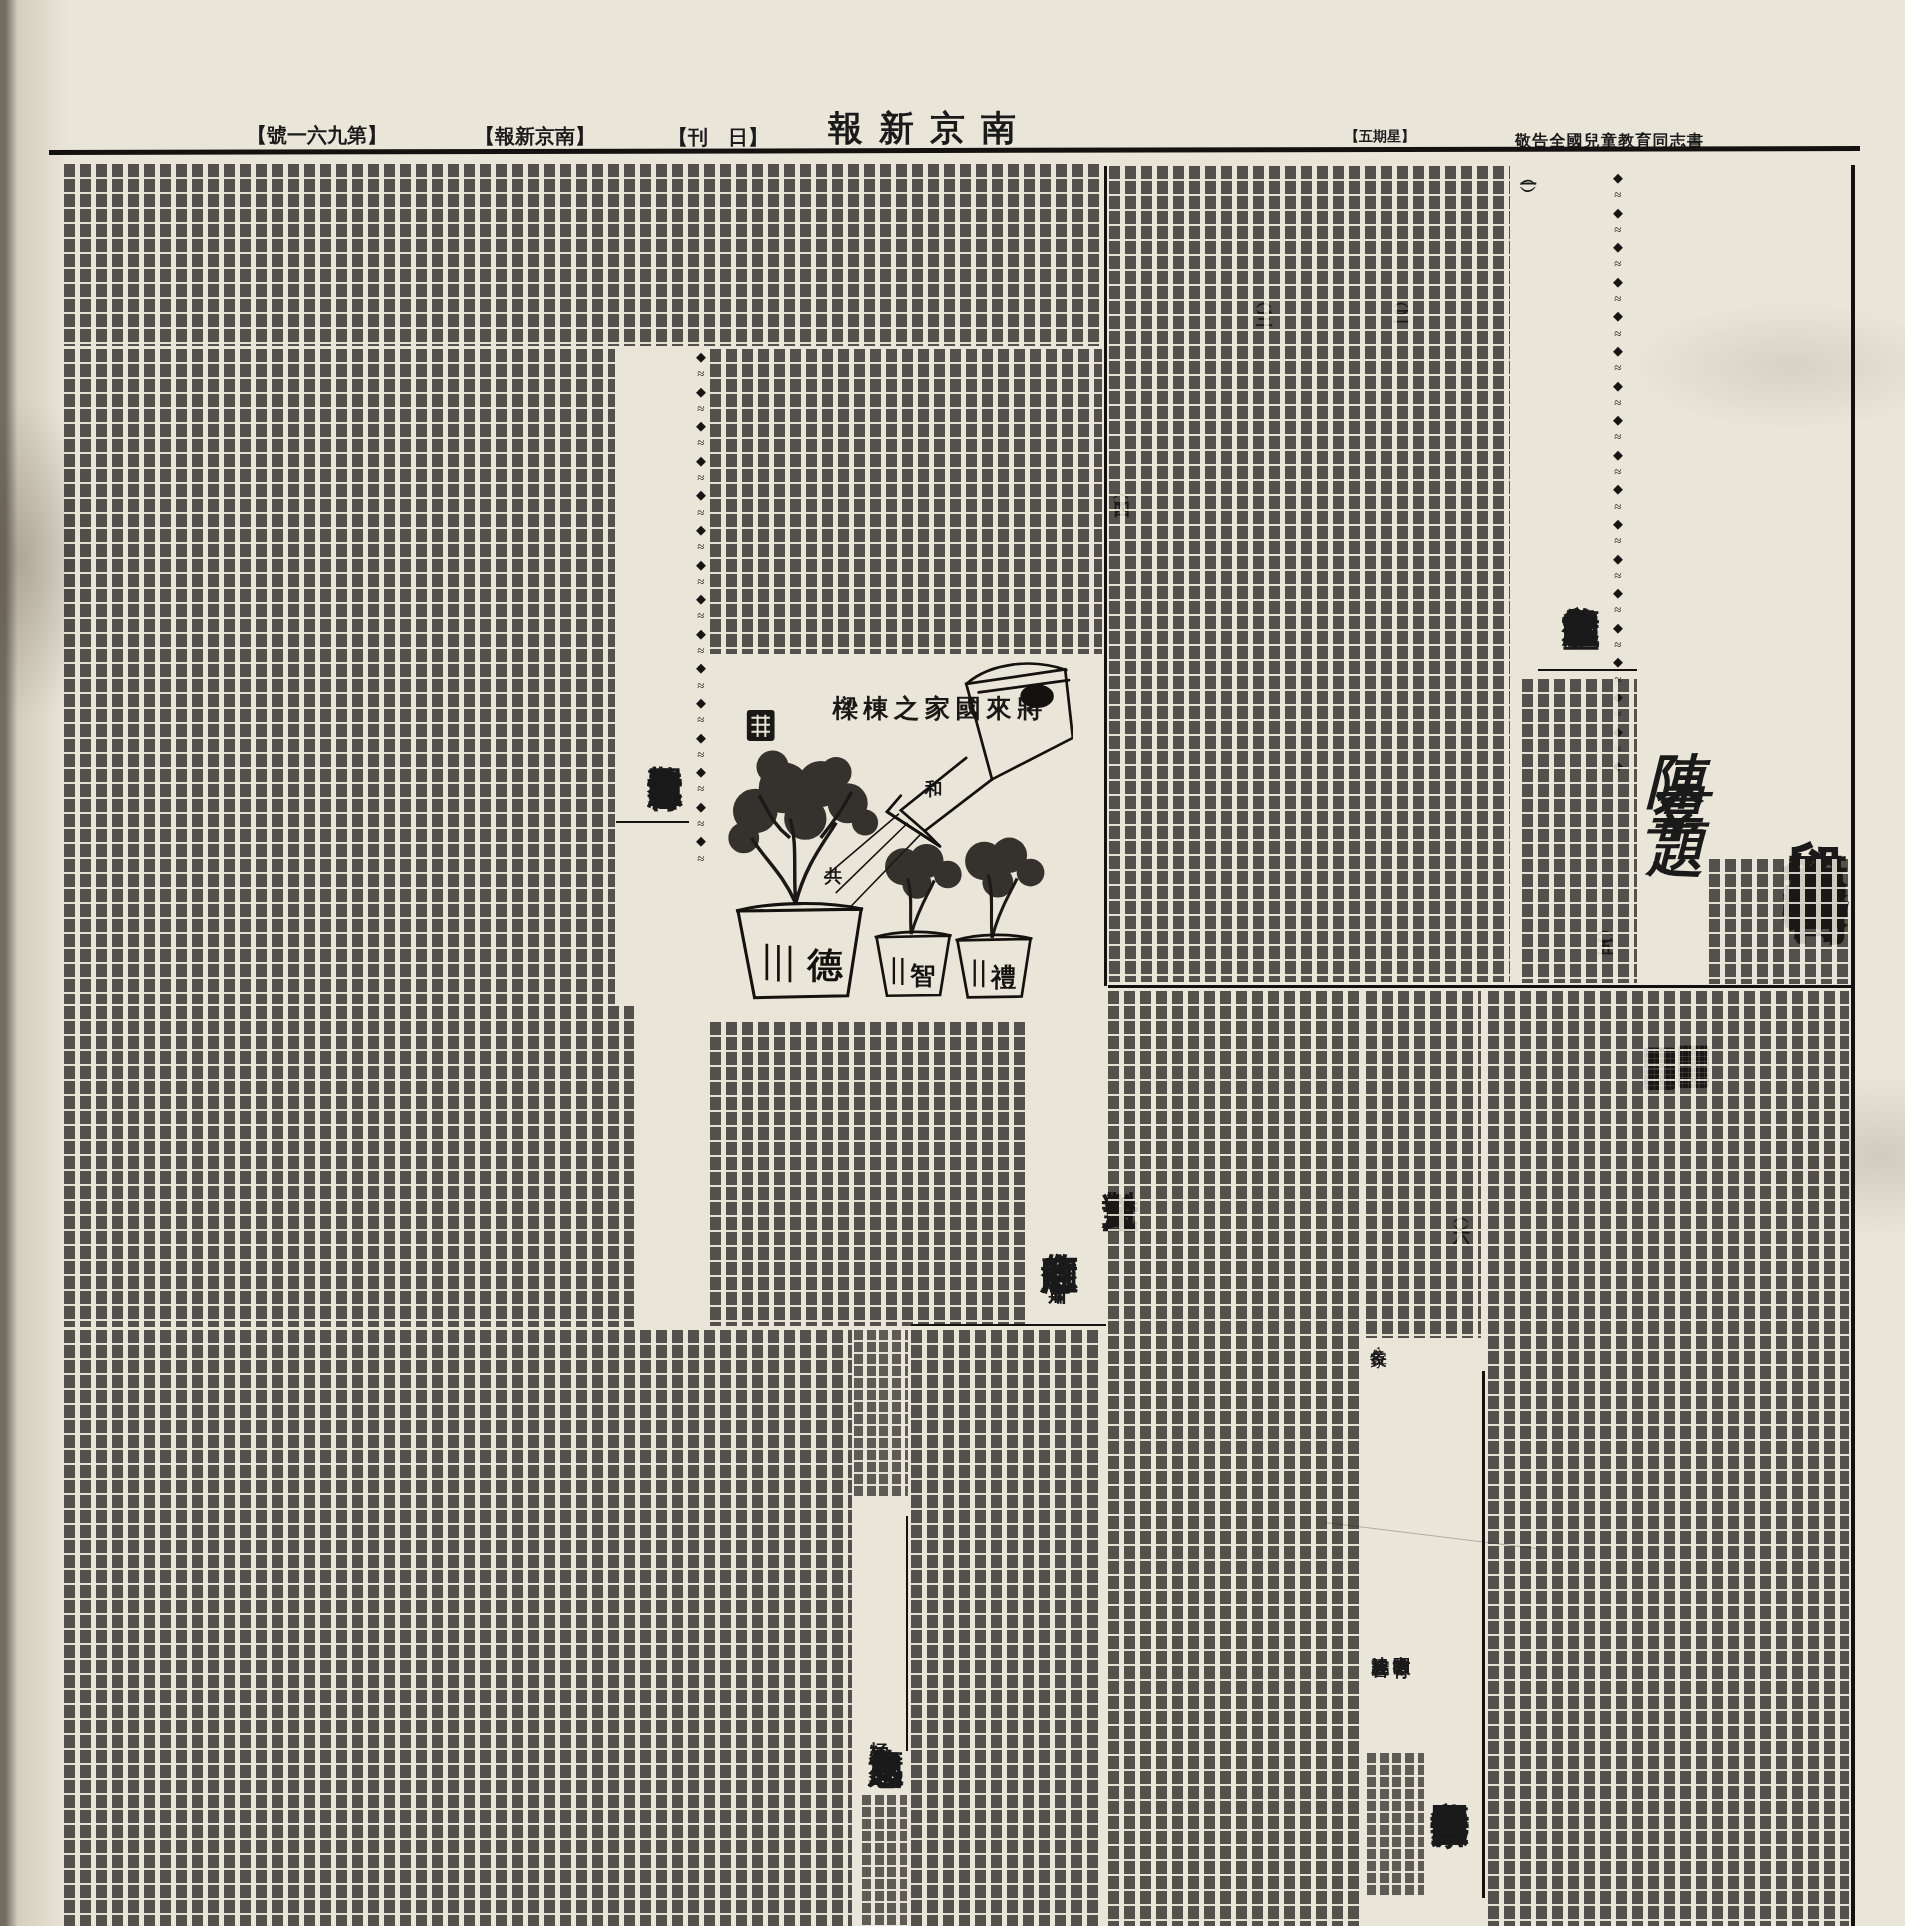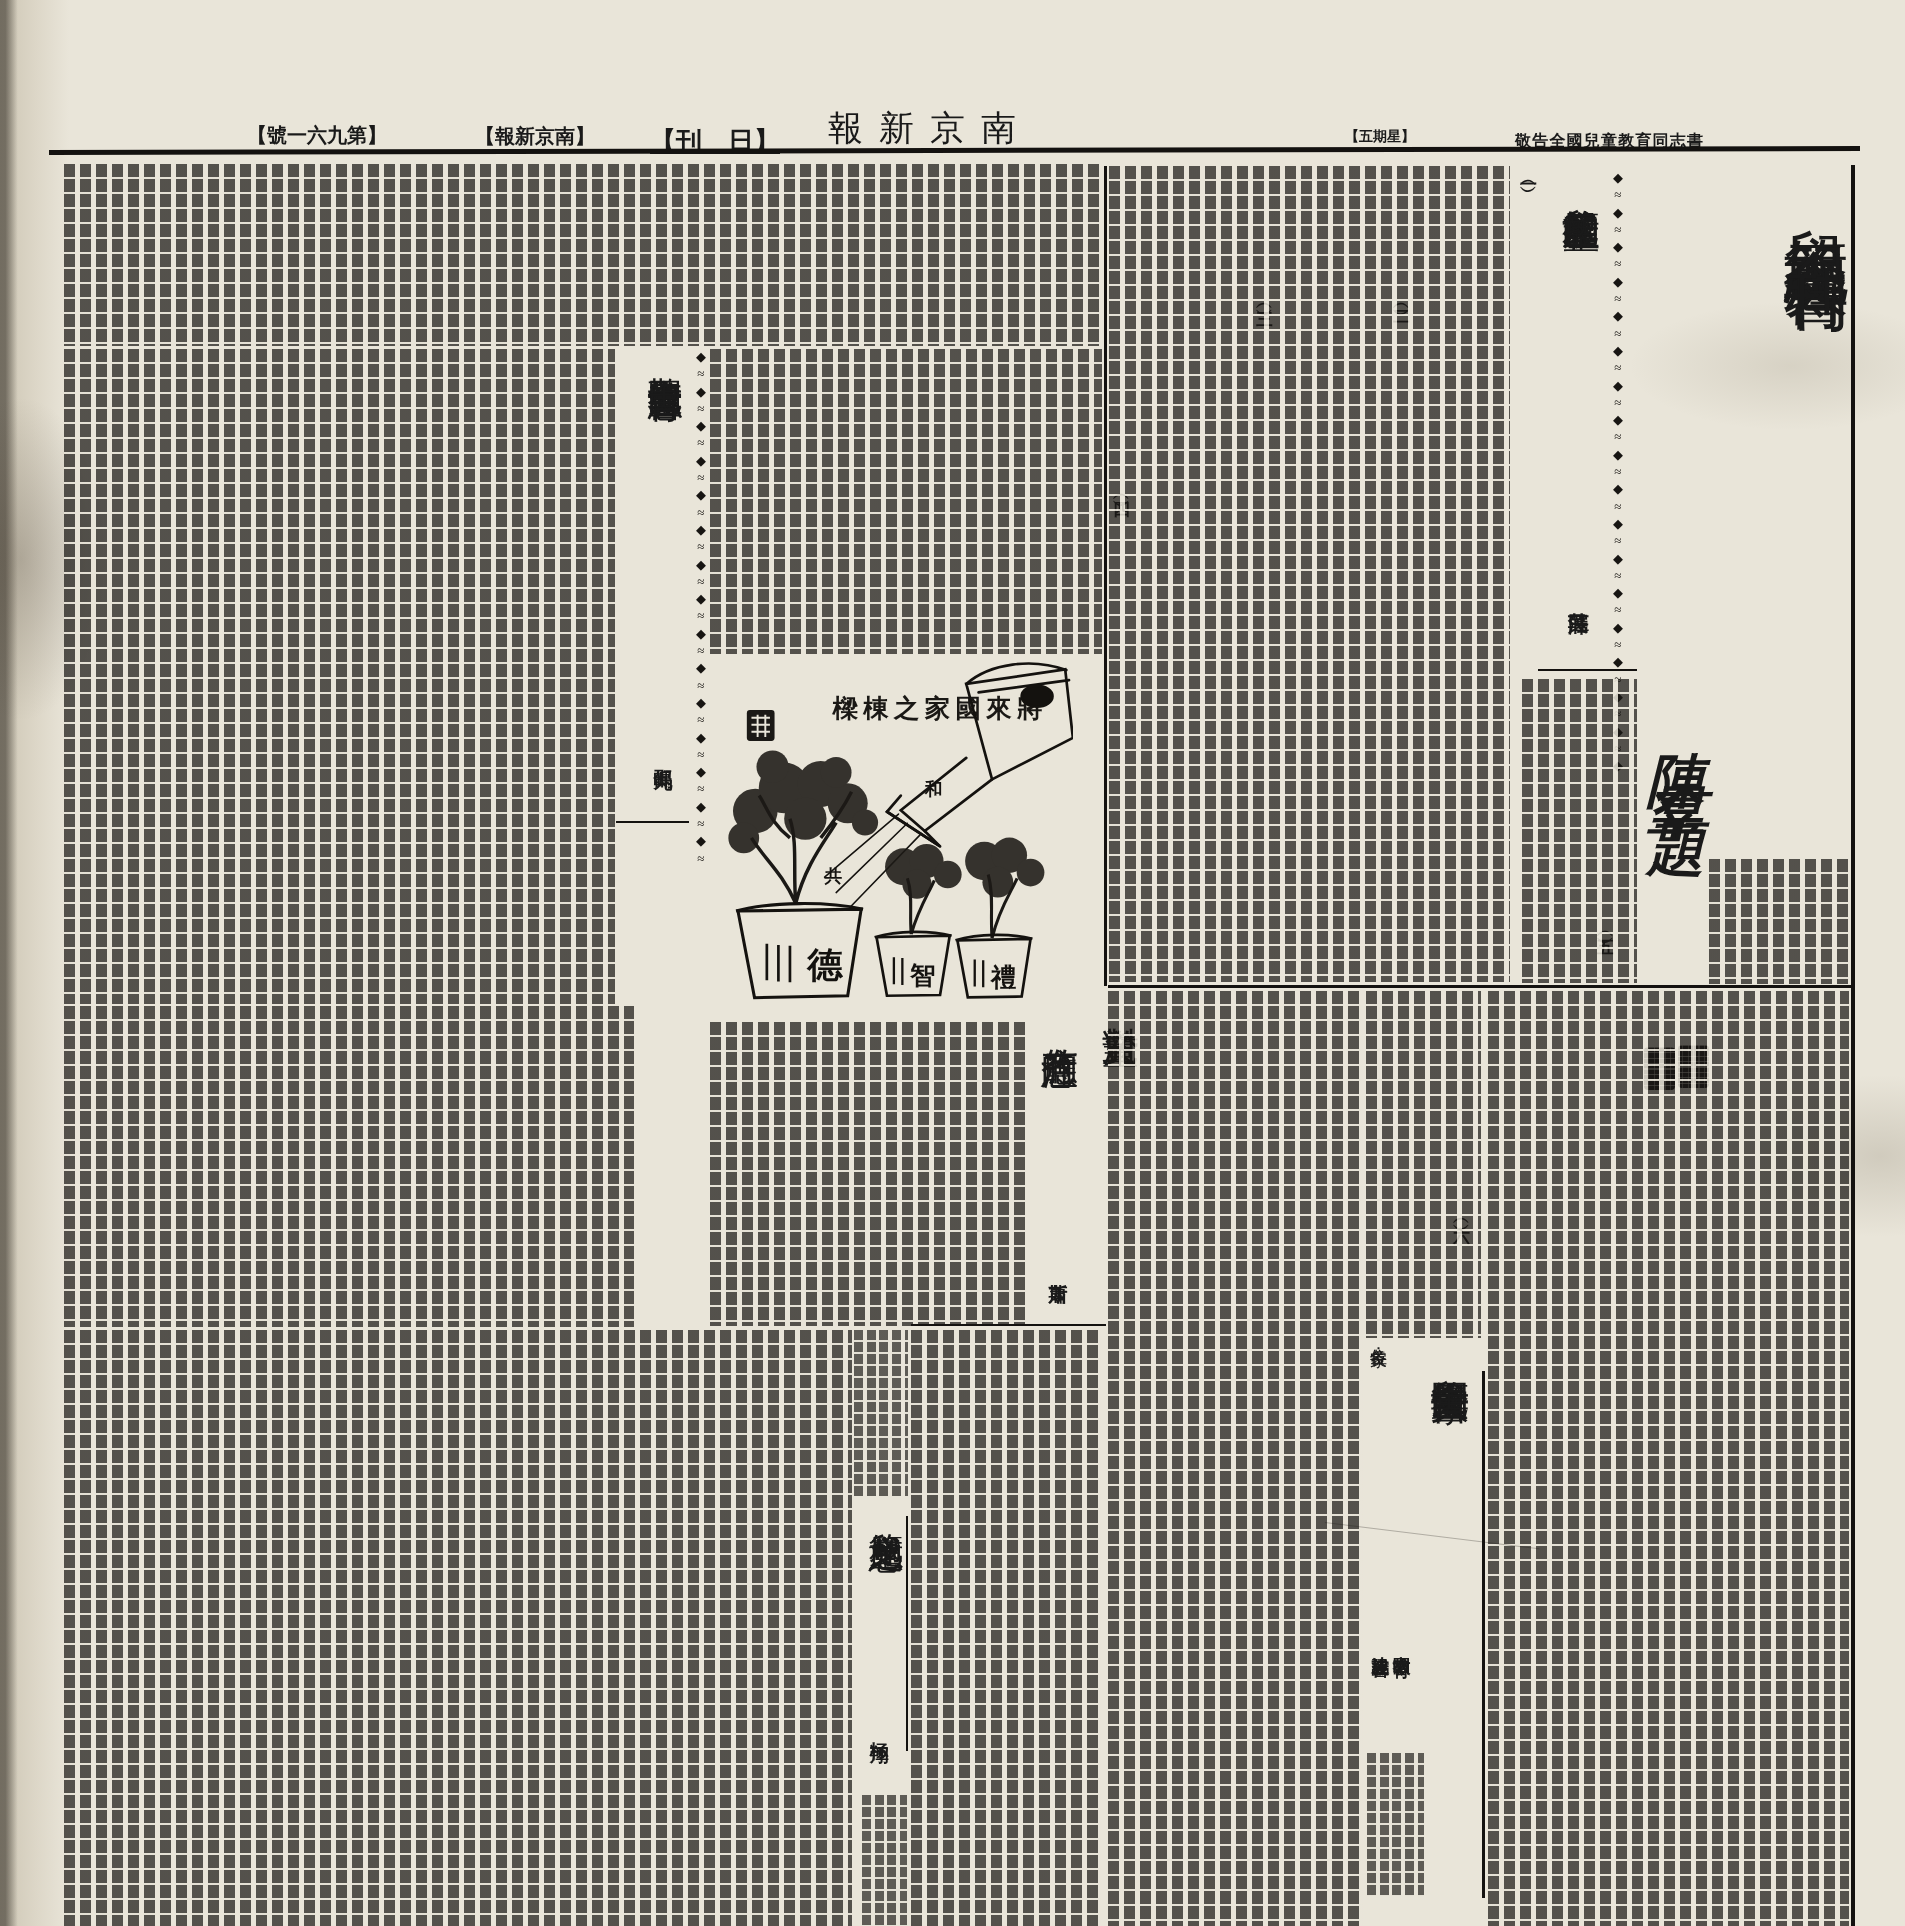--- a/index.html
+++ b/index.html
@@ -11,21 +11,21 @@
       radial-gradient(ellipse 231px 92px at 1791px 366px, rgba(120,110,88,.16), transparent 70%),
       radial-gradient(ellipse 193px 116px at 1880px 1156px, rgba(110,100,80,.20), transparent 70%),
       radial-gradient(ellipse 270px 100px at 925px 2593px, rgba(90,80,65,.18), transparent 70%),
       linear-gradient(to right, rgba(40,35,28,.55) 0 5.4px, rgba(40,35,28,.0) 17.7px),
       linear-gradient(to right, #cdc6b4 0, #ddd7c8 37px, #e9e5d9 69px),
       #e9e5d9;}
   .v{writing-mode:vertical-rl;text-orientation:upright;position:absolute;line-height:1.04;
      letter-spacing:0.8px;white-space:nowrap;}
   .hd{position:absolute;white-space:nowrap;font-weight:700;}
   .b{font-weight:700;}
-  .xb{font-weight:400;}
+  .xb{font-weight:700;text-align:right;}
   
   .tx{position:absolute;opacity:.9;background-image:
       repeating-linear-gradient(to bottom, rgba(233,229,217,0) 0 12.7px, rgba(233,229,217,.97) 12.7px 15px),
       repeating-linear-gradient(to right, rgba(26,24,21,.80) 0 11.2px, rgba(233,229,217,.97) 11.2px 16px);}
   .tx.fine{background-image:
       repeating-linear-gradient(to bottom, rgba(233,229,217,0) 0 10px, rgba(233,229,217,.97) 10px 12px),
       repeating-linear-gradient(to right, rgba(26,24,21,.74) 0 8.9px, rgba(233,229,217,.97) 8.9px 12.7px);}
   .rule{position:absolute;background:#141210;}
   .orn{position:absolute;writing-mode:vertical-rl;text-orientation:upright;color:#171512;
        font-size:13px;line-height:1;letter-spacing:2.3px;overflow:hidden;}
@@ -36,21 +36,21 @@
   .crease{position:absolute;background:rgba(30,25,20,.28);transform-origin:left top;}
   svg text{font-family:"Liberation Serif","DejaVu Serif",serif;}
 </style>
 </head>
 <body>
 
 <div class="page">
 
   <div class="hd" style="left:247px;top:122px;font-size:20px;">【號一六九第】</div>
   <div class="hd" style="left:475px;top:123px;font-size:20px;">【報新京南】</div>
-  <div class="hd" style="left:650px;top:124px;font-size:26px;text-decoration:underline;">【刊　日】</div>
+  <div class="hd" style="left:668px;top:124px;font-size:20px;">【刊　日】</div>
   <div class="hd xb" style="left:828px;top:105px;font-size:35px;letter-spacing:16px;">報新京南</div>
   <div class="hd" style="left:1345px;top:128px;font-size:14px;">【五期星】</div>
   <div class="hd b" style="left:1515px;top:131px;font-size:16px;letter-spacing:1.2px;">敬告全國兒童教育同志書</div>
   <div class="rule" style="left:49px;top:148px;width:1811px;height:5.4px;transform:rotate(-0.12deg);"></div>
 
   <div class="rule" style="left:1851px;top:165px;width:4.2px;height:2419px;"></div>
 
   <div class="v xb" style="left:1722px;top:176px;width:127px;height:660px;font-size:65px;letter-spacing:5.4px;">兒童節紀念大會特刊</div>
   <div class="v" style="left:1640px;top:705px;width:65px;height:320px;font-size:58px;font-style:italic;font-weight:700;letter-spacing:35px;">陳羣題</div>
   <div class="seal" style="left:1644px;top:1047px;width:31px;height:43px;"></div>

